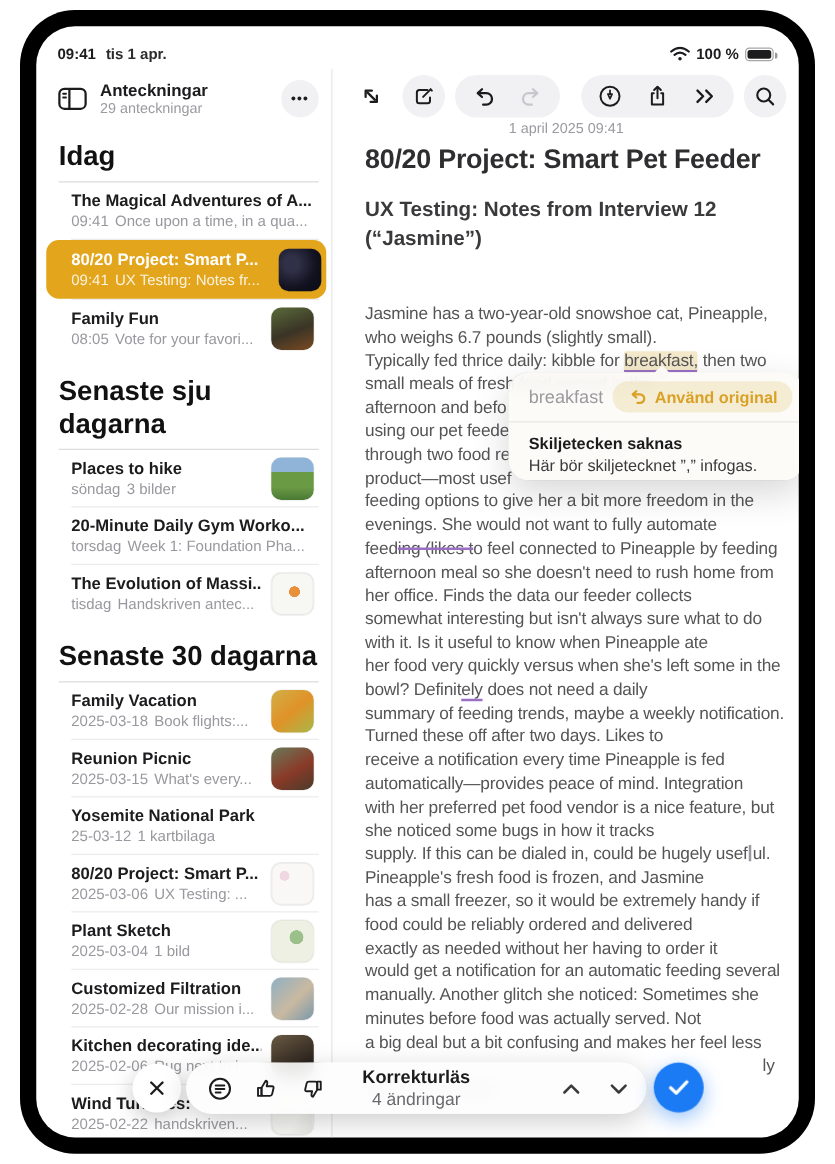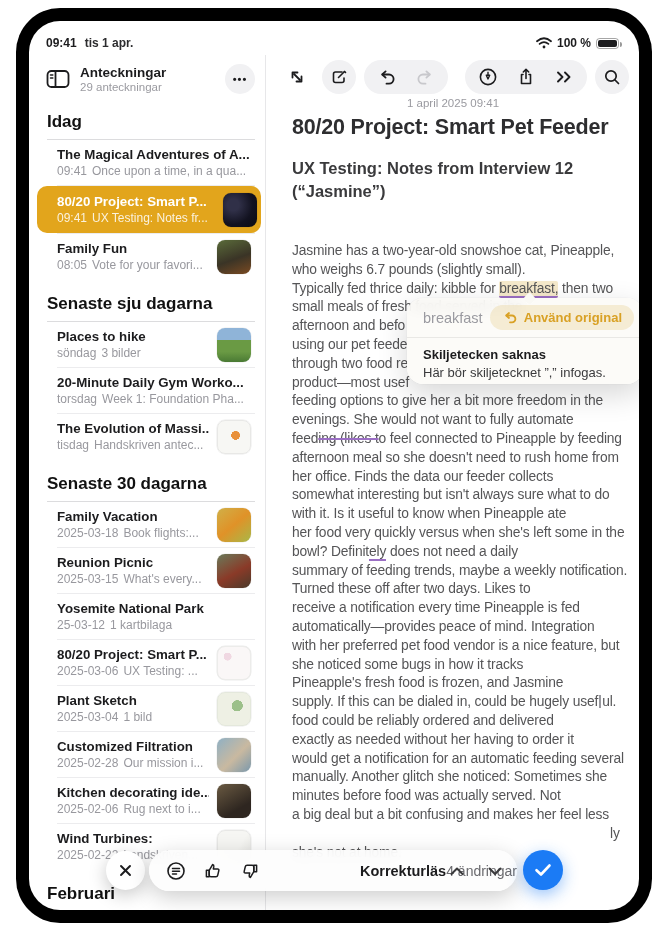--- a/index.html
+++ b/index.html
@@ -22,21 +22,21 @@
   .sidebar { position:absolute; left:0; top:34px; width:237px; bottom:0; border-right:1px solid #e7e7e9; padding:0 10px 0 16px; overflow:hidden; }
   .main { position:absolute; left:238px; top:34px; right:0; bottom:0; overflow:hidden; }
 
   
   .sb-head { display:flex; align-items:center; gap:9px; margin-top:6px; height:36px; }
   .sb-head .txt { flex:1; min-width:0; }
   .sb-app-title { font-size:13.5px; font-weight:bold; color:#1c1c1e; }
   .sb-app-sub { font-size:11.5px; color:#9a9aa0; margin-top:1px; }
   .ellipsis-btn { width:30px; height:30px; border-radius:50%; background:#f1f1f3; display:flex; align-items:center; justify-content:center; font-size:11px; letter-spacing:1px; color:#1c1c1e; font-weight:bold; }
 
-  .sect-label { font-size:17px; font-weight:bold; color:#111; margin:15px 0 7px 2px; }
+  .sect-label { font-size:22px; font-weight:bold; color:#111; margin:15px 0 7px 2px; }
   .sect-div { height:1px; background:#dcdcde; margin-left:2px; }
   .row { position:relative; display:flex; align-items:center; gap:8px; height:45px; padding:0 4px 0 12px; }
   .row .rtxt { flex:1; min-width:0; }
   .row .rtitle { font-size:13.3px; font-weight:bold; color:#1c1c1e; white-space:nowrap; overflow:hidden; }
   .row .rsub { font-size:12px; color:#98989e; margin-top:2px; white-space:nowrap; overflow:hidden; }
   .row .rsub .meta { margin-right:5px; }
   .row-div { height:1px; background:#ececee; margin-left:12px; }
   .row.selected { background:#E2A51C; border-radius:10px; margin:0 -6px 0 -8px; padding-left:20px; height:47px; }
   .row.selected .rtitle { color:#fff; }
   .row.selected .rsub { color:rgba(255,255,255,.85); }
@@ -83,21 +83,21 @@
   .pop-action { display:flex; align-items:center; gap:6px; background:rgba(226,197,120,.28); border-radius:15px; padding:5px 12px; font-size:13px; font-weight:bold; color:#D9A125; }
   .pop-r2 { padding:9px 16px 0; }
   .pop-issue-title { font-size:13px; font-weight:bold; color:#1c1c1e; }
   .pop-issue-detail { font-size:13px; color:#3a3a3c; margin-top:3px; }
 
   
   .pr-x { position:absolute; left:77px; top:830px; width:39px; height:39px; border-radius:50%; background:#fff; box-shadow:0 5px 18px rgba(0,0,0,.22); display:flex; align-items:center; justify-content:center; z-index:8; }
   .pr-pill { position:absolute; left:120px; top:829px; width:368px; height:41px; border-radius:21px; background:rgba(253,253,253,.9); -webkit-backdrop-filter:blur(7px); backdrop-filter:blur(7px); box-shadow:0 6px 22px rgba(0,0,0,.20); display:flex; align-items:center; padding:0 10px 0 12px; z-index:8; }
   .pr-icons { display:flex; align-items:center; gap:7px; }
   .pr-ibtn { width:30px; height:30px; display:flex; align-items:center; justify-content:center; }
-  .pr-center { position:absolute; left:0; right:0; top:0; bottom:0; display:flex; flex-direction:row; align-items:center; justify-content:flex-end; pointer-events:none; }
+  .pr-center { position:absolute; left:0; right:0; top:0; bottom:0; display:flex; flex-direction:column; align-items:center; justify-content:center; pointer-events:none; }
   .pr-title { font-size:14.5px; font-weight:bold; color:#1c1c1e; }
   .pr-sub { font-size:14px; color:#6a6a6e; margin-top:1px; }
   .pr-chevrons { position:absolute; right:14px; display:flex; gap:22px; }
   .pr-check { position:absolute; left:494px; top:829px; width:40px; height:40px; border-radius:50%; background:#1B7BF5; box-shadow:0 5px 16px rgba(27,123,245,.45); display:flex; align-items:center; justify-content:center; z-index:9; }
 </style>
 </head>
 <body>
 
 <div class="stage">
   <div class="device">
@@ -336,22 +336,23 @@
             <div class="bline">somewhat interesting but isn't always sure what to do</div>
             <div class="bline">with it. Is it useful to know when Pineapple ate</div>
             <div class="bline">her food very quickly versus when she's left some in the</div>
             <div class="bline">bowl? Definit<span class="seg-ul">ely</span> does not need a daily</div>
             <div class="bline">summary of feeding trends, maybe a weekly notification.</div>
             <div class="bline">Turned these off after two days. Likes to</div>
             <div class="bline">receive a notification every time Pineapple is fed</div>
             <div class="bline">automatically—provides peace of mind. Integration</div>
             <div class="bline">with her preferred pet food vendor is a nice feature, but</div>
             <div class="bline">she noticed some bugs in how it tracks</div>
+            <div class="bline">supply. If this can be dialed in, could be hugely usef<span class="caret"></span>ul.</div>
             <div class="bline">Pineapple's fresh food is frozen, and Jasmine</div>
-            <div class="bline">supply. If this can be dialed in, could be hugely usef<span class="caret"></span>ul.</div>
+            <div class="bline">has a small freezer, so it would be extremely handy if</div>
             <div class="bline">food could be reliably ordered and delivered</div>
             <div class="bline">exactly as needed without her having to order it</div>
             <div class="bline">would get a notification for an automatic feeding several</div>
             <div class="bline">manually. Another glitch she noticed: Sometimes she</div>
             <div class="bline">minutes before food was actually served. Not</div>
             <div class="bline">a big deal but a bit confusing and makes her feel less</div>
             <div class="bline" style="padding-left: 318px;">ly</div>
             <div class="bline">she's not at home.</div>
           </div>
 

